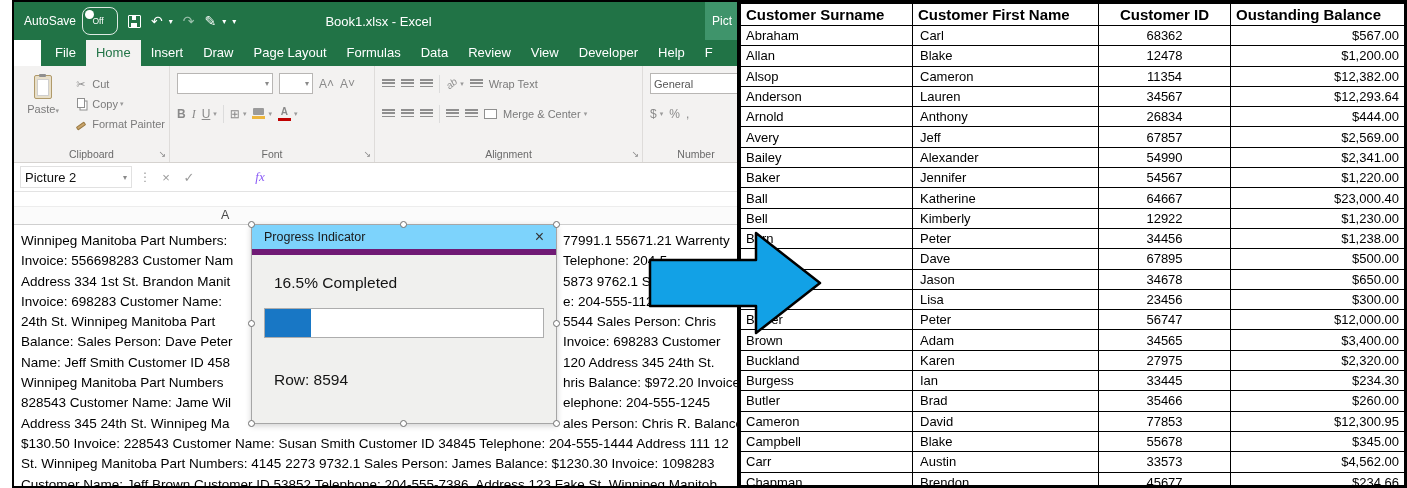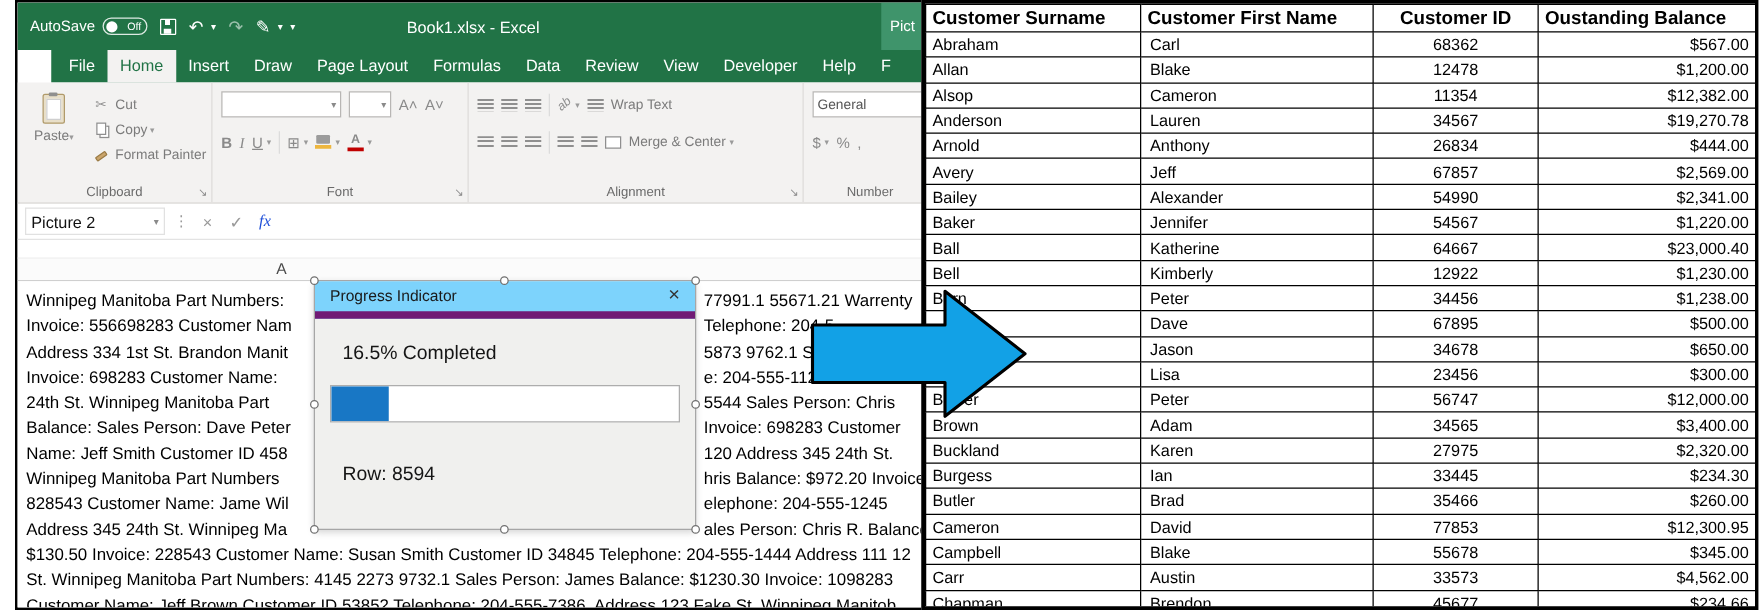--- a/index.html
+++ b/index.html
@@ -4,21 +4,21 @@
 <style>
   *{margin:0;padding:0;box-sizing:border-box;}
   html,body{background:#ffffff;}
   body{font-family:"Liberation Sans",sans-serif;}
   .stage{position:relative;width:1407px;height:488px;background:#fff;overflow:hidden;}
 
   
   .excel{position:absolute;left:12px;top:0;width:733px;height:488px;border:2px solid #000;background:#fff;overflow:hidden;}
   .titlebar{height:38px;background:var(--excel-green,#217346);color:#fff;display:flex;align-items:center;gap:10px;padding:0 10px;position:relative;font-size:12px;}
   .autosave{display:flex;align-items:center;gap:6px;}
-  .pill{width:36px;height:14px;border:1px solid rgba(255,255,255,.85);border-radius:8px;position:relative;display:flex;align-items:center;justify-content:flex-end;padding-right:4px;font-size:8.5px;color:#fff;}
+  .pill{width:36px;height:28px;border:1px solid rgba(255,255,255,.85);border-radius:8px;position:relative;display:flex;align-items:center;justify-content:center;padding-right:4px;font-size:8.5px;color:#fff;}
   .pdot{position:absolute;left:1.5px;top:1.5px;width:9px;height:9px;border-radius:50%;background:#fff;}
   .floppy{width:13px;height:13px;border:1.5px solid #fff;border-radius:1px;position:relative;display:inline-block;}
   .floppy:before{content:"";position:absolute;top:0;left:3px;width:4px;height:4px;background:#fff;}
   .floppy:after{content:"";position:absolute;bottom:0;left:2px;width:6px;height:4px;background:#fff;}
   .ticon{color:#fff;font-size:14px;line-height:1;}
   .ticon.dim{opacity:.55;}
   .dd{font-size:8px;color:#fff;margin-left:-4px;}
   .wintitle{position:absolute;left:0;right:0;text-align:center;font-size:13px;pointer-events:none;}
   .ctxtab{position:absolute;right:0;top:0;height:100%;width:38px;background:#3f946b;display:flex;align-items:center;padding-left:7px;font-size:12px;overflow:hidden;color:#fff;}
 
@@ -64,21 +64,21 @@
   .bars{display:inline-block;width:13px;height:10px;background:repeating-linear-gradient(to bottom,#8f8f8f 0 1.6px,transparent 1.6px 3.4px);}
   .orient{display:inline-block;transform:rotate(-40deg);font-size:10px;color:#8f8f8f;font-style:italic;}
   .merge-ic{display:inline-block;width:13px;height:10px;border:1px solid #8f8f8f;background:#fff;}
   .g-number{flex:1;}
   .numfmt{width:95px;}
 
   .fxbar{height:29px;background:#fff;border-bottom:1px solid #e3e3e3;display:flex;align-items:center;padding-left:6px;gap:7px;}
   .namebox{width:112px;height:22px;border:1px solid #e1e1e1;display:flex;align-items:center;padding:0 4px;font-size:13px;color:#111;}
   .vdots{color:#9a9a9a;font-size:12px;}
   .fbtn{color:#9a9a9a;font-size:13px;width:16px;text-align:center;}
-  .fbtn.fx{color:#1d4ed8;font-family:"Liberation Serif",serif;font-style:italic;font-size:13px;}
+  .fbtn.fx{color:#8b5cf6;font-family:"Liberation Serif",serif;font-style:italic;font-size:13px;margin-left:48px;}
   .fxinput{flex:1;height:22px;background:#fff;}
   .fxgap{height:15px;background:#fff;border-bottom:1px solid #ededed;}
   .colhead{height:18px;background:#fbfbfb;border-bottom:1px solid #cfcfcf;position:relative;font-size:12.5px;color:#4a4a4a;}
   .colA{position:absolute;left:207px;top:1px;}
 
   .sheet{position:relative;height:261px;background:#fff;overflow:hidden;padding-top:6px;font-size:13.5px;color:#000;}
   .sheet-line{position:relative;height:20.3px;white-space:nowrap;}
   .frag-left{position:absolute;left:7px;top:2px;}
   .frag-right{position:absolute;left:549px;top:2px;text-align:center;}
 
@@ -380,21 +380,21 @@
           <tr>
             <td class="c0">Alsop</td>
             <td class="c1">Cameron</td>
             <td class="c2">11354</td>
             <td class="c3">$12,382.00</td>
           </tr>
           <tr>
             <td class="c0">Anderson</td>
             <td class="c1">Lauren</td>
             <td class="c2">34567</td>
-            <td class="c3">$19,270.78</td>
+            <td class="c3">$12,293.64</td>
           </tr>
           <tr>
             <td class="c0">Arnold</td>
             <td class="c1">Anthony</td>
             <td class="c2">26834</td>
             <td class="c3">$444.00</td>
           </tr>
           <tr>
             <td class="c0">Avery</td>
             <td class="c1">Jeff</td>

